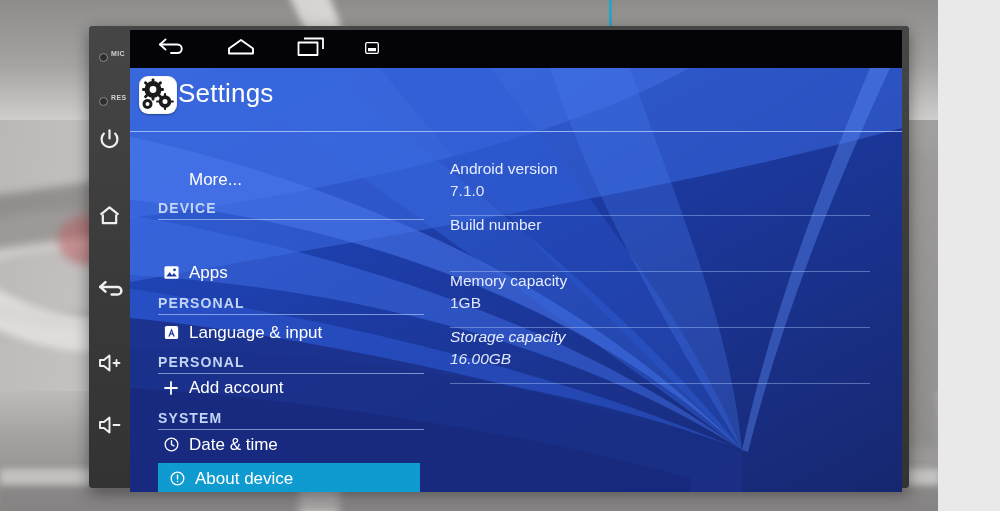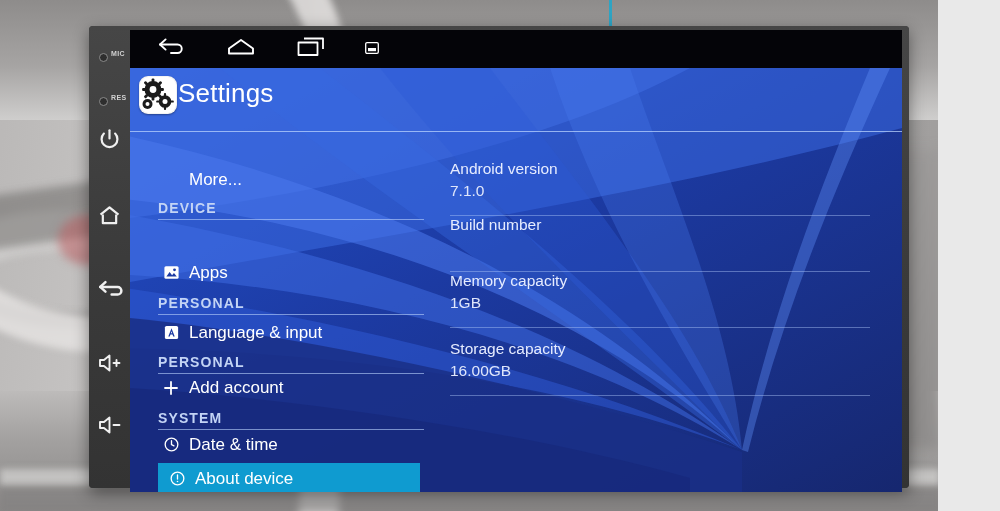--- a/index.html
+++ b/index.html
@@ -340,21 +340,21 @@
           <div class="ir-label">Build number</div>
           <div class="ir-rule"></div>
         </div>
 
         <div class="info-row" style="top:140px;height:56px;">
           <div class="ir-label">Memory capacity</div>
           <div class="ir-value">1GB</div>
           <div class="ir-rule"></div>
         </div>
 
-        <div class="info-row" style="top:208px;height:56px;">
+        <div class="info-row" style="top:196px;height:56px;font-style:italic;">
           <div class="ir-label">Storage capacity</div>
           <div class="ir-value">16.00GB</div>
           <div class="ir-rule"></div>
         </div>
       </div>
     </div>
 
     <div id="navbar">
       <div class="nav-ico" id="nav-back">
         <span>

